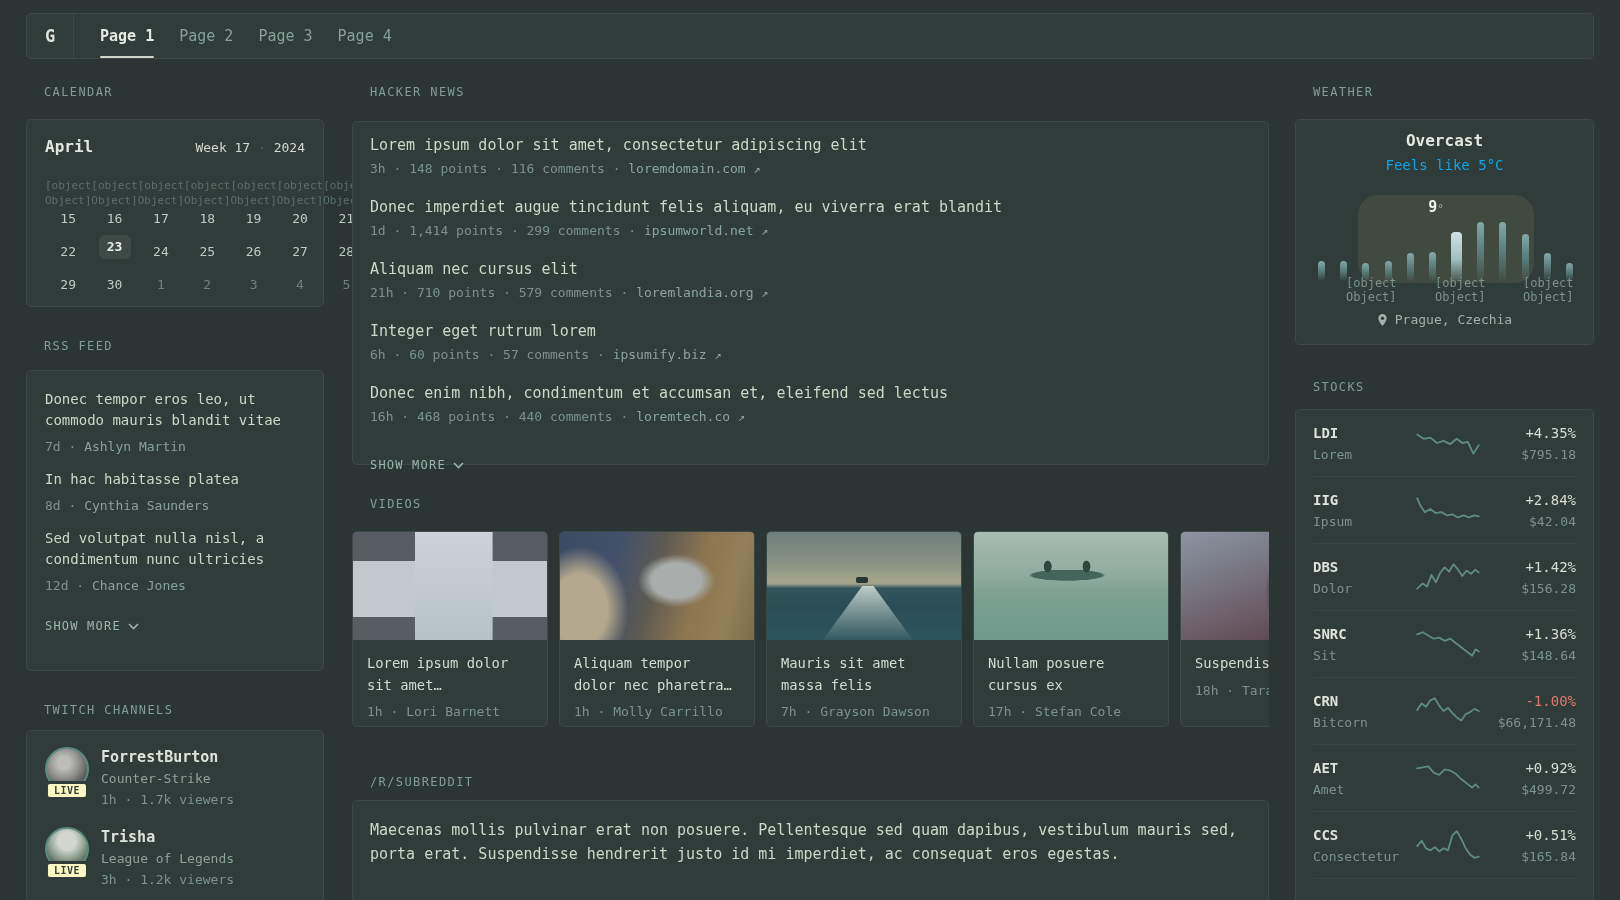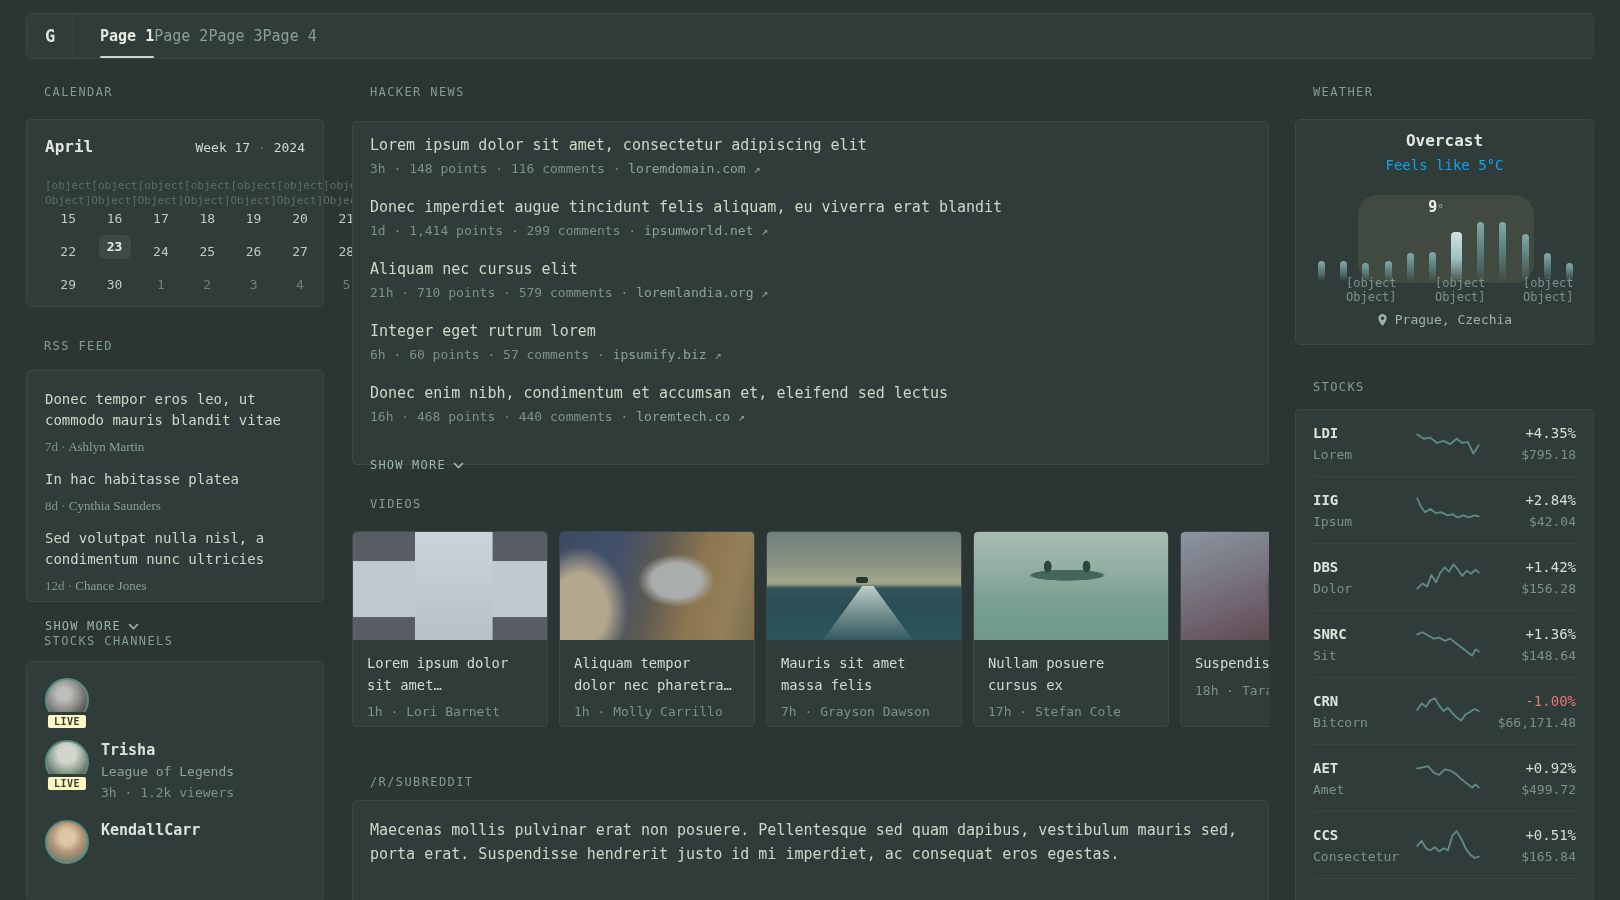--- a/index.html
+++ b/index.html
@@ -5,21 +5,21 @@
   html,body{margin:0;padding:0;background:#2b3634;}
   .page{position:relative;width:1620px;height:900px;overflow:hidden;background:#2b3634;
         font-family:"DejaVu Sans Mono","Liberation Mono",monospace;color:#c5d1ca;}
   a{text-decoration:none;color:inherit;cursor:pointer;}
 
   
   .header{position:absolute;left:26px;top:13px;width:1568px;height:46px;background:#303c39;
           border:1px solid #3d4946;border-radius:5px;display:flex;align-items:stretch;box-sizing:border-box;}
   .logo{width:46px;display:flex;align-items:center;justify-content:center;font-size:17px;font-weight:bold;
         color:#dce3da;border-right:1px solid #3d4946;}
-  .tabs{display:flex;align-items:stretch;padding-left:26px;}
+  .tabs{display:flex;align-items:stretch;gap:25px;padding-left:26px;}
   .tab{display:flex;align-items:center;position:relative;font-size:15px;color:#87a099;}
   .tab.active{color:#e4e9e2;font-weight:bold;}
   .tab.active::after{content:"";position:absolute;left:0;right:0;bottom:0;height:2px;background:#cdd7c9;border-radius:1px;}
 
   
   .col{position:absolute;top:82px;}
   .col-left{left:26px;width:298px;}
   .col-mid{left:352px;width:917px;}
   .col-right{left:1295px;width:299px;}
 
@@ -37,24 +37,24 @@
   .cal-week{font-size:13px;color:#d2dbd1;}
   .cal-week .wdot{color:#5d726c;}
   .cal-grid{display:grid;grid-template-columns:repeat(7,1fr);row-gap:18px;margin-top:20px;justify-items:center;grid-auto-rows:15px;}
   .wday{font-size:11px;color:#5a6f69;line-height:15px;}
   .dcell{font-size:13px;color:#becbc5;line-height:15px;width:100%;text-align:center;align-self:center;}
   .dcell.muted{color:#6d827c;}
   .dcell.selected{background:#3d4a46;border-radius:6px;width:32px;height:24px;line-height:24px;
                   font-weight:bold;color:#e6ebe4;transform:translateY(-5px);margin:0 auto;}
 
   
-  .rss-card{height:232px;padding:18px 18px 0;}
+  .rss-card{height:301px;padding:18px 18px 0;}
   .rss-item{margin-bottom:13px;}
   .rss-title{display:block;font-size:14px;line-height:21px;color:#ccd8c8;}
-  .rss-meta{font-size:13px;line-height:19px;color:#7b928c;margin-top:6px;font-family:Liberation Serif, serif;}
+  .rss-meta{font-size:13px;line-height:19px;color:#7b928c;margin-top:6px;}
   .rss-meta .author{color:#87a19b;}
 
   
   .show-more{display:inline-flex;align-items:center;gap:7px;font-size:12px;letter-spacing:1.2px;
              color:#9cb5ad;margin-top:11px;}
   .show-more svg{margin-top:1px;}
 
   
   .tw-card{height:240px;padding:16px 18px 0;overflow:hidden;}
   .tw-row{display:flex;gap:12px;margin-bottom:18px;}
@@ -207,27 +207,32 @@
         <a class="show-more">
           <span>SHOW MORE</span>
           <svg width="11" height="7" viewBox="0 0 11 7">
               <polyline points="1,1 5.5,5.5 10,1" fill="none" stroke="currentColor" stroke-width="1.6"></polyline>
             </svg>
         </a>
       </div>
     </div>
 
     <div class="mt-twitch">
-      <div class="section-label">STOCKS CHANNELS</div>
+      <div class="section-label">TWITCH CHANNELS</div>
       <div class="card tw-card" style="margin-top:12px">
 
       <a class="tw-row">
           <span class="tw-av-wrap">
             <span class="tw-avatar" style="display:block"></span>
             <span class="live-badge">LIVE</span>
+          </span>
+          <span>
+            <div class="tw-name">ForrestBurton</div>
+            <div class="tw-game">Counter-Strike</div>
+            <div class="tw-meta">1h · 1.7k viewers</div>
           </span>
         </a>
           <a class="tw-row">
           <span class="tw-av-wrap">
             <span class="tw-avatar" style="display:block"></span>
             <span class="live-badge">LIVE</span>
           </span>
           <span>
             <div class="tw-name">Trisha</div>
             <div class="tw-game">League of Legends</div>

